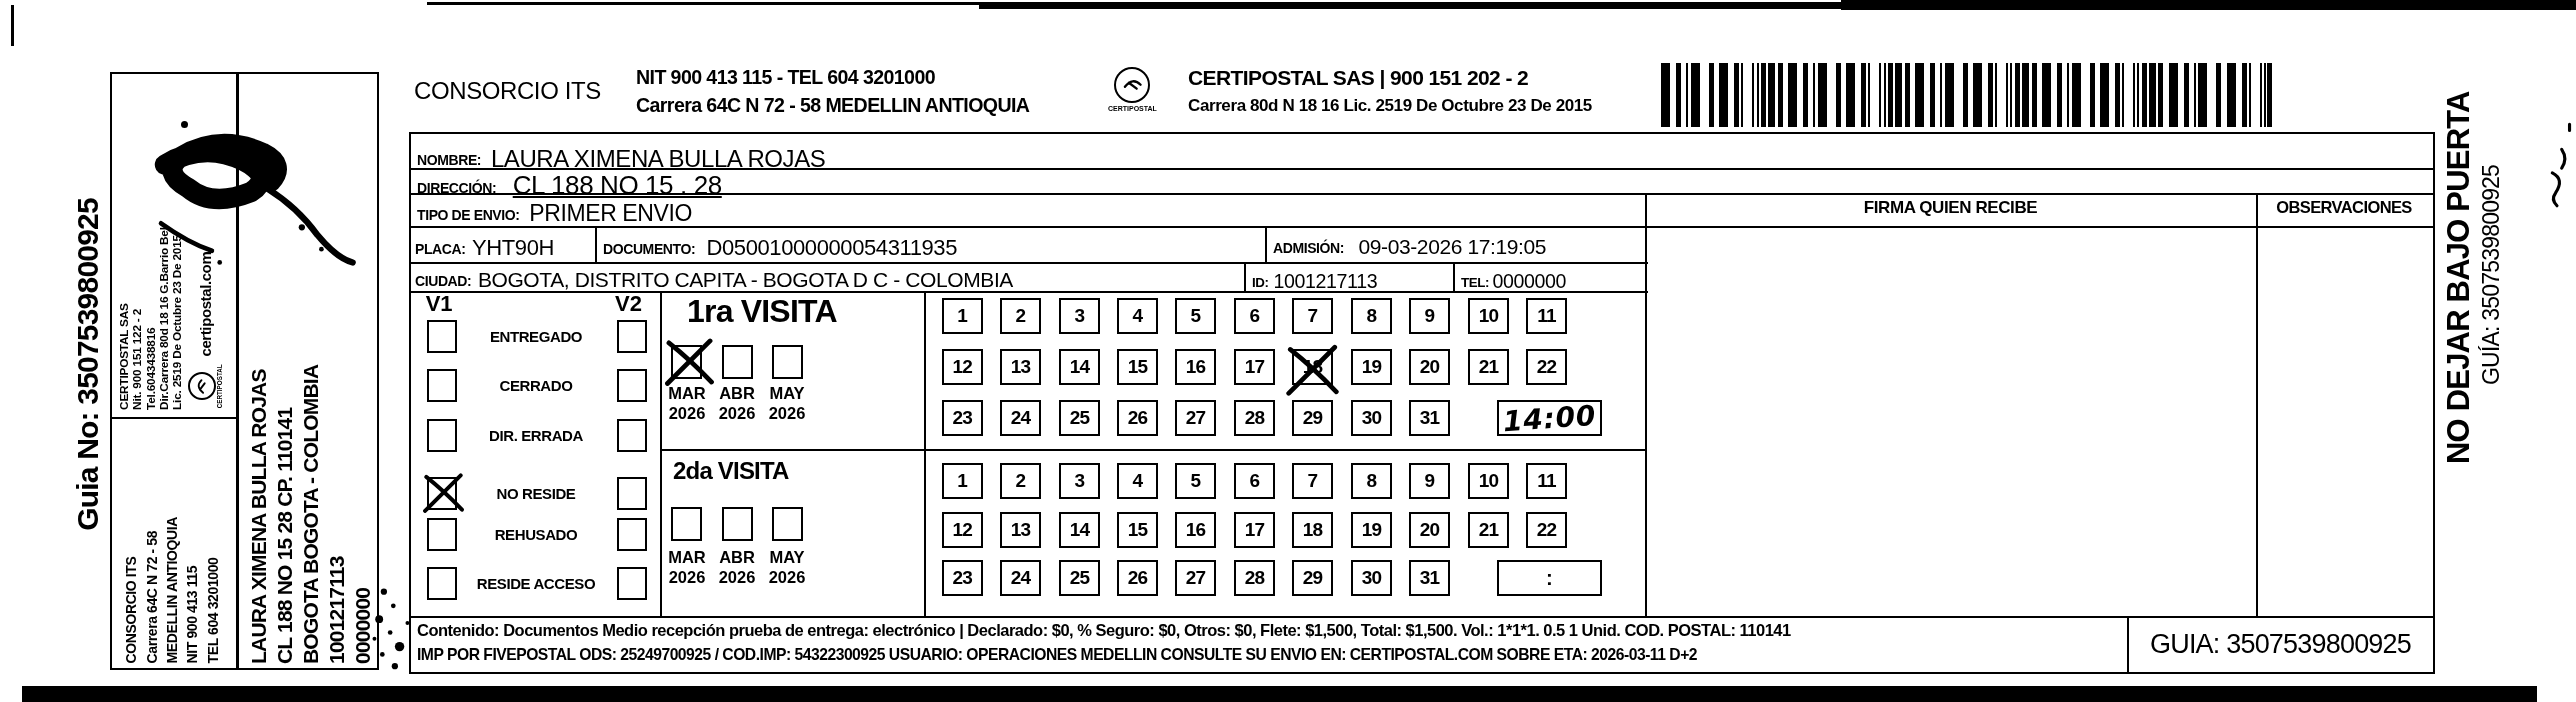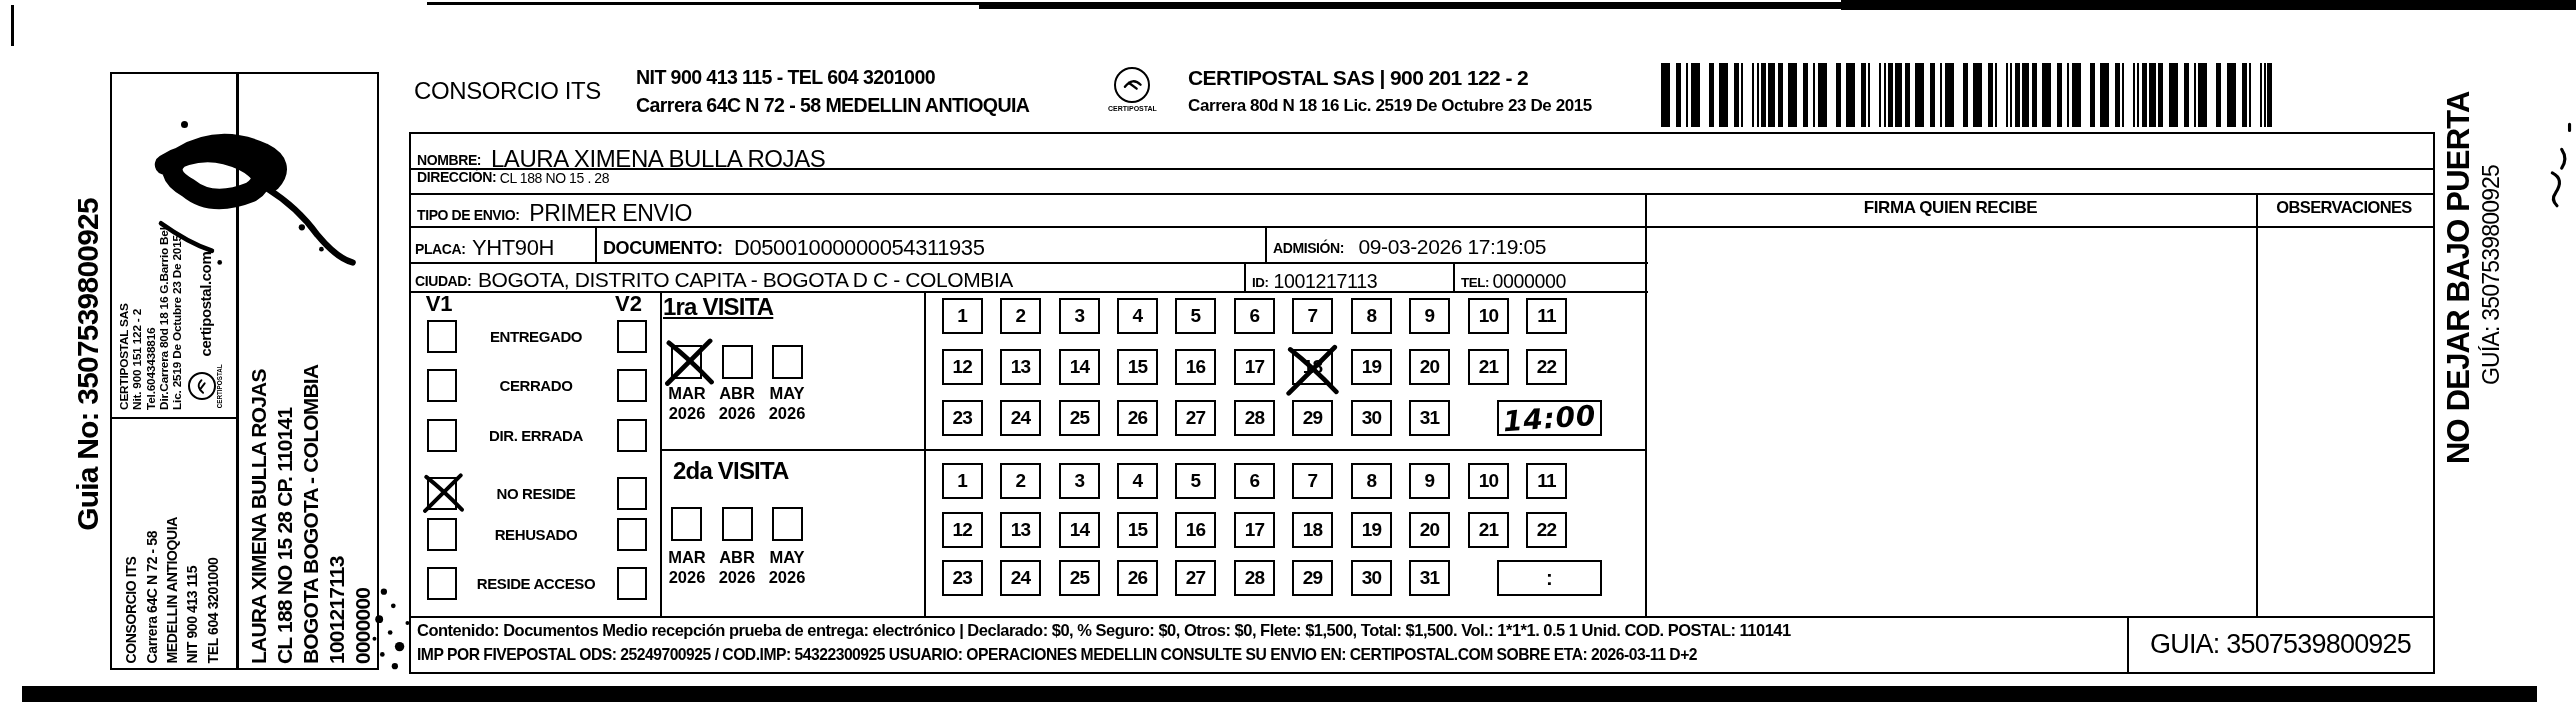--- a/index.html
+++ b/index.html
@@ -109,21 +109,21 @@
 
 <div class="abs" style="left:1108px;top:67px;text-align:center;">
   <div class="logo-circle" style="width:36px;height:36px;margin:0 auto;">
     <svg width="23.5" height="23.5" viewBox="0 0 24 24">
       <path d="M4 14 Q12 4 20 12 M8 10 L16 16" stroke="#000" stroke-width="2.4" fill="none" stroke-linecap="round"></path>
     </svg>
   </div>
   <div style="font-size:7px;font-weight:bold;margin-top:1.6px;">CERTIPOSTAL</div>
 </div>
 
-<div class="abs" style="left:1188px;top:66px;font-size:21px;font-weight:bold;letter-spacing:-0.6px;">CERTIPOSTAL SAS | 900 201 122 - 2</div>
+<div class="abs" style="left:1188px;top:66px;font-size:21px;font-weight:bold;letter-spacing:-0.6px;">CERTIPOSTAL SAS | 900 151 202 - 2</div>
 <div class="abs" style="left:1188px;top:96px;font-size:17px;font-weight:bold;letter-spacing:-0.4px;">Carrera 80d N 18 16  Lic. 2519 De Octubre 23 De 2015</div>
 
 <div class="abs" id="barcode" style="left:1661px;top:63px;width:611px;height:64px;">
     <div class="bar" style="left: 0px; top: 0px; width: 9.4px; height: 100%;"></div>
     <div class="bar" style="left: 15px; top: 0px; width: 4.7px; height: 100%;"></div>
     <div class="bar" style="left: 25px; top: 0px; width: 2.4px; height: 100%;"></div>
     <div class="bar" style="left: 30px; top: 0px; width: 9.4px; height: 100%;"></div>
     <div class="bar" style="left: 48px; top: 0px; width: 4.7px; height: 100%;"></div>
     <div class="bar" style="left: 58px; top: 0px; width: 9.4px; height: 100%;"></div>
     <div class="bar" style="left: 73px; top: 0px; width: 4.7px; height: 100%;"></div>
@@ -199,27 +199,27 @@
 <div class="vline" style="left:1453px;top:262px;height:31px;"></div>
 <div class="vline" style="left:660px;top:291px;height:327px;"></div>
 <div class="vline" style="left:924px;top:291px;height:327px;"></div>
 <div class="vline" style="left:1645px;top:193px;height:425px;"></div>
 <div class="vline" style="left:2256px;top:193px;height:425px;"></div>
 <div class="vline" style="left:2127px;top:616px;height:58px;"></div>
 
 <div class="abs" style="left:417px;top:143px;"><span class="lbl" style="font-size:14px;">NOMBRE:</span>
   <span class="val" style="font-size:24px;position:relative;top:1.6px;margin-left:6.3px;">LAURA XIMENA BULLA ROJAS</span></div>
 <div class="abs" style="left:417px;top:169px;"><span class="lbl" style="font-size:14px;">DIRECCIÓN:</span>
-  <span class="val" style="font-size:14px;position:relative;top:0.8px;margin-left:0;">CL 188 NO 15 . 28</span></div>
+  <span class="val" style="font-size:26px;position:relative;top:0.8px;margin-left:13px;text-decoration:underline;">CL 188 NO 15 . 28</span></div>
 <div class="abs" style="left:417px;top:199px;"><span class="lbl" style="font-size:14px;text-align:center;">TIPO DE ENVIO:</span>
   <span class="val" style="font-size:23px;position:relative;top:0.8px;margin-left:6.3px;">PRIMER ENVIO</span></div>
 
 <div class="abs" style="left:415px;top:234px;"><span class="lbl" style="font-size:14px;">PLACA:</span>
   <span class="val" style="font-size:22px;position:relative;top:0.8px;margin-left:3.1px;">YHT90H</span></div>
-<div class="abs" style="left:603px;top:234px;"><span class="lbl" style="font-size:18px;">DOCUMENTO:</span>
+<div class="abs" style="left:603px;top:234px;"><span class="lbl" style="font-size:14px;">DOCUMENTO:</span>
   <span class="val" style="font-size:22px;position:relative;top:0.8px;margin-left:7.8px;">D05001000000054311935</span></div>
 <div class="abs" style="left:1273px;top:234px;"><span class="lbl" style="font-size:14px;">ADMISIÓN:</span>
   <span class="val" style="font-size:21px;position:relative;top:0.8px;margin-left:11px;">09-03-2026 17:19:05</span></div>
 
 <div class="abs" style="left:415px;top:267px;"><span class="lbl" style="font-size:14px;">CIUDAD:</span>
   <span class="val" style="font-size:21px;position:relative;top:0.8px;margin-left:3.1px;">BOGOTA, DISTRITO CAPITA - BOGOTA D C - COLOMBIA</span></div>
 <div class="abs" style="left:1252px;top:269px;"><span class="lbl" style="font-size:13.3px;">ID:</span>
   <span class="val" style="font-size:19.6px;position:relative;top:0.8px;margin-left:1.6px;">1001217113</span></div>
 <div class="abs" style="left:1461px;top:269px;"><span class="lbl" style="font-size:13.3px;">TEL:</span>
   <span class="val" style="font-size:19.6px;position:relative;top:0.8px;">0000000</span></div>
@@ -264,21 +264,21 @@
       </div>
       <div class="statusrow" style="top: 274px;">
         <div class="cbox" style="left: 17px; top: 0px;"></div>
         <div style="position: absolute; left: 49px; top: 7.8px; width: 154px; text-align: center; font-size: 15px; font-weight: bold; letter-spacing: -0.4px;">RESIDE ACCESO</div>
         <div class="cbox" style="left: 207px; top: 0px;"></div>
       </div>
     </div>
 </div>
 
 <div class="abs" id="visita1" style="left:662px;top:293px;width:261px;height:154px;">
-  <div class="abs" style="left:1px;top:0px;font-size:24px;font-weight:bold;letter-spacing:-0.8px;text-decoration:underline;">1ra VISITA</div>
+  <div class="abs" style="left:25px;top:0px;font-size:32px;font-weight:bold;letter-spacing:-0.8px;">1ra VISITA</div>
 <div class="cbox" style="left: 9.4px; top: 52px; width: 31px; height: 34px;"></div>
     <svg class="xsvg" width="49" height="49" style="left: 3.1px; top: 44px;" viewBox="0 0 62 62">
       <path d="M4.96 7.4399999999999995 Q31 27.900000000000002 58.9 57.04" fill="none" stroke="#000" stroke-width="6" stroke-linecap="round"></path>
       <path d="M57.04 4.96 Q31 31 3.1 58.9" fill="none" stroke="#000" stroke-width="6" stroke-linecap="round"></path>
     </svg>
     <div style="position: absolute; left: 0px; top: 91px; width: 50px; text-align: center; font-size: 16.5px; font-weight: bold;">MAR</div>
     <div style="position: absolute; left: 0px; top: 111px; width: 50px; text-align: center; font-size: 16.5px; font-weight: bold;">2026</div>
     <div class="cbox" style="left: 60px; top: 52px; width: 31px; height: 34px;"></div>
     <div style="position: absolute; left: 50px; top: 91px; width: 50px; text-align: center; font-size: 16.5px; font-weight: bold;">ABR</div>
     <div style="position: absolute; left: 50px; top: 111px; width: 50px; text-align: center; font-size: 16.5px; font-weight: bold;">2026</div>

